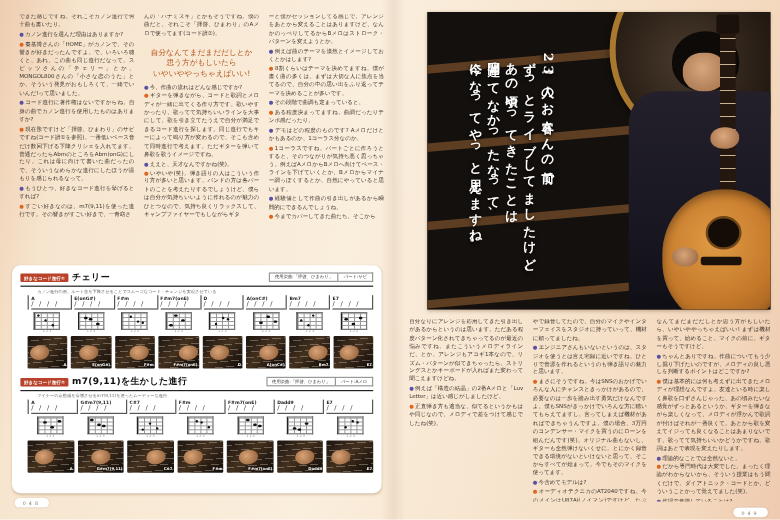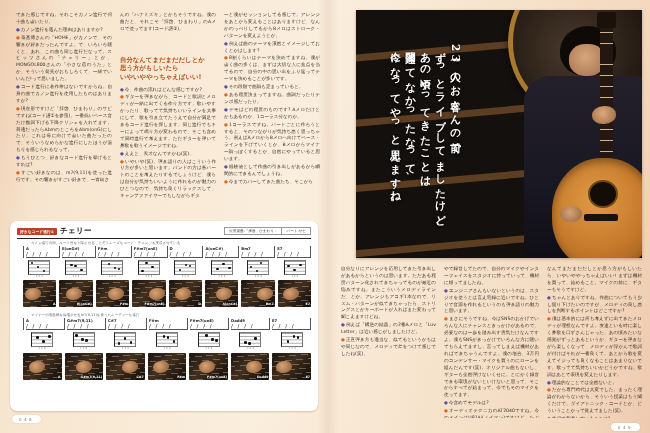--- a/index.html
+++ b/index.html
@@ -10,21 +10,21 @@
     background:linear-gradient(90deg,rgba(140,90,50,0) 0%,rgba(140,90,50,.10) 50%,rgba(140,90,50,0) 100%);}
   
   .cols{position:absolute;display:flex;gap:8px;}
   .cols-left{left:16px;top:12px;width:304px;height:204px;}
   .cols-right{left:341px;top:266px;width:301px;height:152px;}
   .col{flex:1;overflow:hidden;color:#3b332c;font-size:4.6px;line-height:6.9px;text-align:justify;}
   .para{margin:0 0 1px 0;}
   .bullet{font-size:4.4px;margin-right:1px;}
   .bq{color:#5a51a5;}
   .ba{color:#e0661f;}
-  .h{color:#b4521a;font-weight:bold;font-size:6.4px;line-height:8.6px;margin:23px 0 5px 0;white-space:pre-line;text-align:left;}
+  .h{color:#b4521a;font-weight:normal;font-size:6.4px;line-height:8.6px;margin:7px 0 5px 0;white-space:pre-line;text-align:center;}
   
   .chord-box{position:absolute;left:10px;top:221px;width:308px;height:190px;background:#ffffff;
     border-radius:7px;padding:5px 7px;box-sizing:border-box;box-shadow:0 1px 2px rgba(120,70,30,.25);}
   .chord-sec{margin-bottom:6px;}
   .sec-head{display:flex;align-items:center;border-bottom:1.5px solid #222;padding-bottom:1.5px;}
   .sec-label{background:#b8432a;color:#fff;font-size:3.8px;font-weight:bold;padding:1px 3px;border-radius:1px;margin-right:3px;}
   .sec-title{font-size:7.5px;font-weight:bold;color:#111;letter-spacing:.3px;}
   .sec-infos{margin-left:auto;display:flex;}
   .sec-info{border:0.5px solid #999;font-size:3.6px;color:#333;padding:1px 4px;}
   .sec-info+.sec-info{border-left:none;}
@@ -269,20 +269,28 @@
             <span class="plabel">Bm7</span>
           </div>
           <div class="mini-photo">
             <div class="strings"></div>
             <div class="hand" style="left: 5px;"></div>
             <span class="plabel">E7</span>
           </div>
         </div>
       </div>
       <div class="chord-sec">
+        <div class="sec-head">
+          <span class="sec-label">好きなコード進行②</span>
+          <span class="sec-title">m7(9,11)を生かした進行</span>
+          <span class="sec-infos">
+            <span class="sec-info">使用楽曲:「拝啓、ひまわり」</span>
+            <span class="sec-info">パート:Aメロ</span>
+          </span>
+        </div>
         <div class="sec-caption">マイナーの哀愁感を倍増させるm7(9,11)を使ったムーディーな進行</div>
         <div class="tab-row">
           <span class="tab-cell">
             <span class="tab-name">A</span>
             <span class="tab-slash">/ / / /</span>
           </span>
           <span class="tab-cell">
             <span class="tab-name">G#m7(9,11)</span>
             <span class="tab-slash">/ / / /</span>
           </span>

